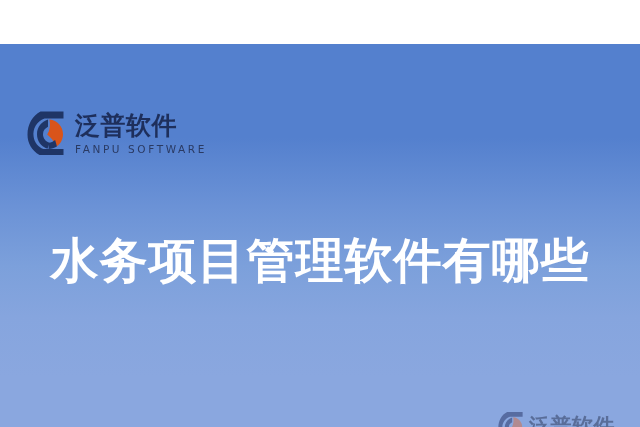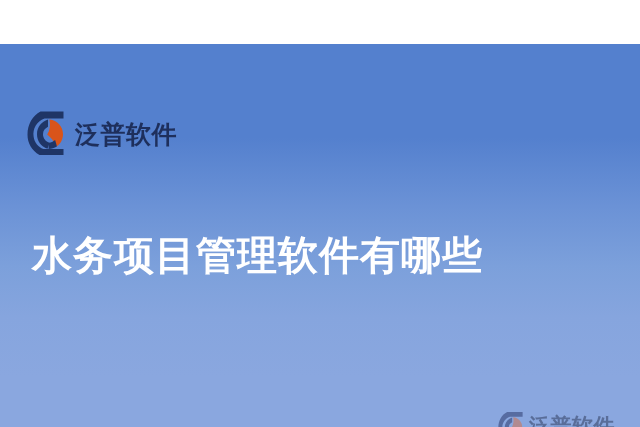--- a/index.html
+++ b/index.html
@@ -68,27 +68,27 @@
     margin-top: 5px;
     white-space: nowrap;
   }
 
   
   .headline {
     position: absolute;
     left: 0;
     right: 0;
     top: 188px;
-    font-size: 40px;
+    text-align: center;
+    font-size: 48px;
     font-weight: 700;
     color: #ffffff;
     letter-spacing: 1px;
     line-height: 1.18;
     white-space: nowrap;
-    padding-left: 32px;
   }
 
   
   .watermark {
     position: absolute;
     right: 4px;
     bottom: 10px;
     width: 140px;
     opacity: 0.72;
   }
@@ -155,20 +155,21 @@
                  C27.2 31.8 24 27.8 20.2 24.6
                  C23 20.2 23.6 14.6 22.5 9.4 Z" fill="#D9541A"></path>
 
         <path d="M29.9 36.5 C27.4 38.1 24.6 38.9 21.6 39
                  L21.6 32.9 C24.1 32.6 26.3 31.6 28.1 30
                  C28.8 32.2 29.4 34.4 29.9 36.5 Z" fill="#1F3566"></path>
       </svg>
     </span>
     <span class="brand-words">
       <span class="brand-cn">泛普软件</span>
+      <span class="brand-en">FANPU SOFTWARE</span>
     </span>
   </div>
 
   <div class="headline">水务项目管理软件有哪些</div>
 
   <div class="watermark">
     <div class="wm-top">
       <span class="wm-mark-wrap">
         <svg class="wm-mark" viewBox="0 0 40 46" xmlns="http://www.w3.org/2000/svg">
           <path d="M13.5 1.5 L36.5 1.5 L36.5 8.5 L17.5 8.5

